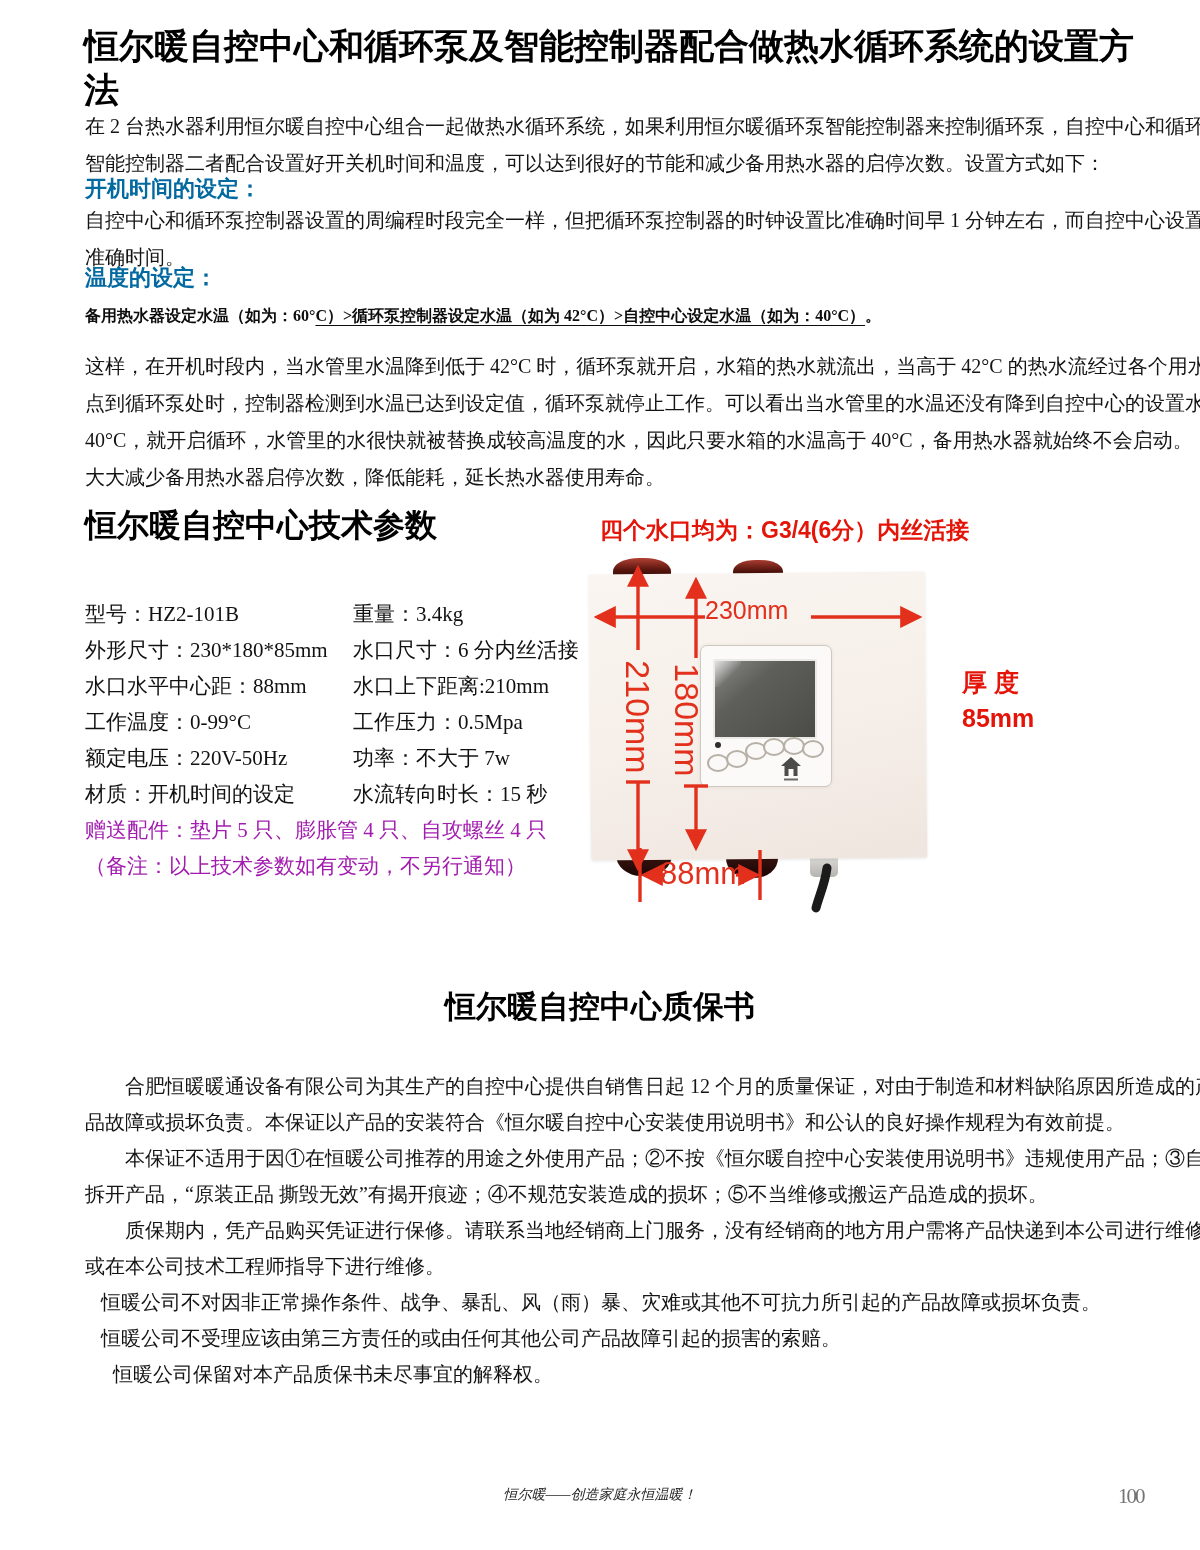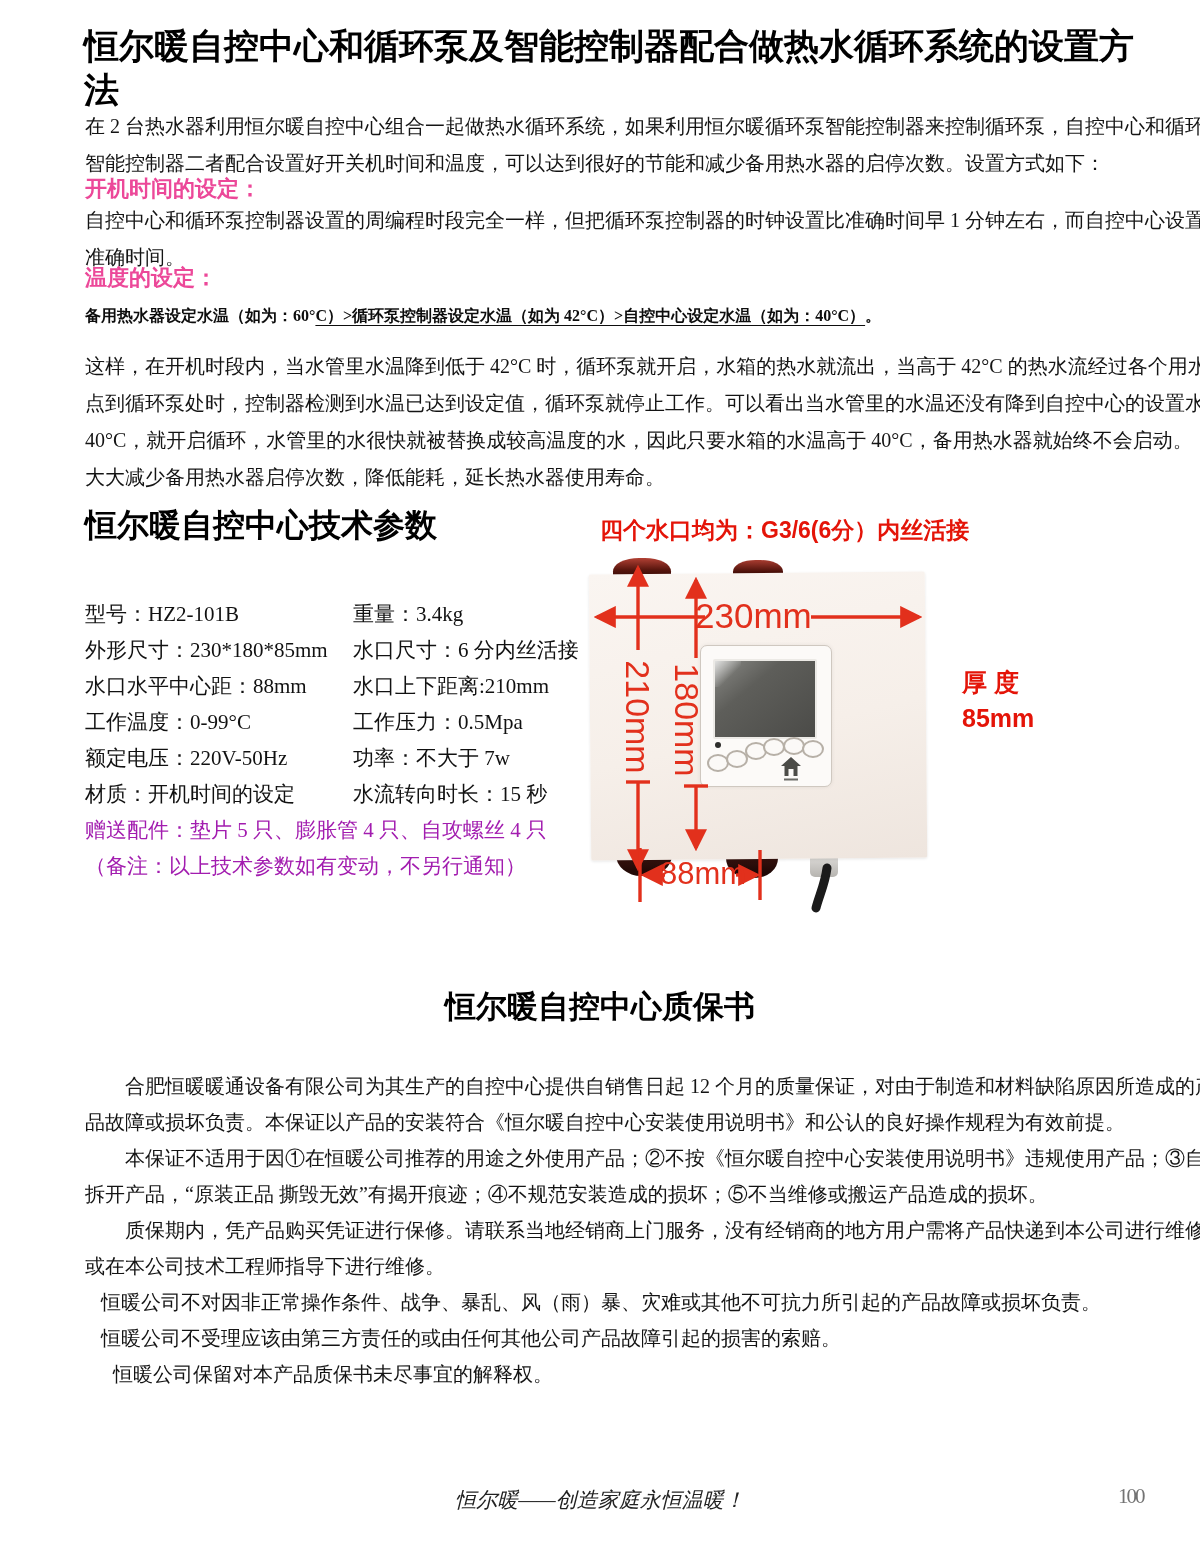--- a/index.html
+++ b/index.html
@@ -7,21 +7,21 @@
         font-family:"Liberation Serif","DejaVu Serif",serif;color:#111;}
 
   .doc-title{position:absolute;left:84px;top:24px;width:1060px;
              font-family:"Liberation Sans","DejaVu Sans",sans-serif;
              font-weight:900;font-size:35px;line-height:1.25;color:#000;letter-spacing:0px;}
 
   .body-line{font-size:20px;line-height:37px;white-space:nowrap;color:#141414;}
   .blk{position:absolute;left:85px;width:1040px;}
 
   .h2{position:absolute;left:85px;font-family:"Liberation Sans","DejaVu Sans",sans-serif;
-      font-weight:800;font-size:22px;color:#ec4899;}
+      font-weight:800;font-size:22px;color:#0369a1;}
 
   .temp-rule{position:absolute;left:85px;top:299px;font-size:16px;font-weight:bold;
              line-height:34px;white-space:nowrap;color:#0d0d0d;}
   .temp-rule .u{text-decoration:underline;text-underline-offset:4px;}
 
   .tech-title{position:absolute;left:85px;top:504px;
               font-family:"Liberation Sans","DejaVu Sans",sans-serif;
               font-weight:900;font-size:32px;color:#000;}
   .tech-note{position:absolute;left:600px;top:515px;
              font-family:"Liberation Sans","DejaVu Sans",sans-serif;
@@ -59,42 +59,42 @@
   .screen{left:12px;top:13px;width:100px;height:76px;border:2px solid #eceae6;border-radius:2px;
           background:linear-gradient(140deg,#8a8a86 0%,#5e5e5a 35%,#4b4b48 100%);}
   .screen-glare{left:0;top:0;width:26px;height:26px;
                 background:linear-gradient(135deg,rgba(255,255,255,0.75) 0%,rgba(255,255,255,0) 60%);}
   .led{left:14px;top:96px;width:6px;height:6px;border-radius:50%;background:#2e2e2c;}
   .pbtn{width:18px;height:14px;border:2px solid #b7b0a7;border-radius:50%;background:#fbf9f7;}
   .logo{left:78px;top:109px;width:24px;height:28px;}
 
   .dim-label{position:absolute;z-index:4;color:#e2301c;
              font-family:"Liberation Sans","DejaVu Sans",sans-serif;font-weight:500;}
-  .lbl-230{left:112px;top:46px;width:108px;font-size:35px;text-align:center;}
+  .lbl-230{left:122px;top:46px;width:108px;font-size:25px;}
   .lbl-210{left:-14px;top:149px;width:140px;height:36px;font-size:34px;text-align:center;
            transform:rotate(90deg);}
   .lbl-180{left:35px;top:152px;width:140px;height:36px;font-size:34px;text-align:center;
            transform:rotate(90deg);}
   .lbl-88{left:77px;top:306px;width:86px;font-size:31px;text-align:center;}
   .thickness{position:absolute;left:962px;top:664px;color:#e41408;
              font-family:"Liberation Sans","DejaVu Sans",sans-serif;
              font-weight:800;font-size:25px;line-height:36px;}
 
   
   .warranty-title{position:absolute;left:85px;top:986px;width:1030px;text-align:center;
                   font-family:"Liberation Sans","DejaVu Sans",sans-serif;
                   font-weight:900;font-size:31px;color:#000;}
   .warranty{position:absolute;left:85px;top:1068px;width:1040px;}
   .w-line{font-size:20px;line-height:36px;white-space:nowrap;color:#141414;}
   .ind2{padding-left:40px;}
   .ind1{padding-left:16px;}
   .ind15{padding-left:28px;}
 
   .footer-slogan{position:absolute;left:85px;top:1486px;width:1030px;text-align:center;
-                 font-style:italic;font-size:21px;color:#222;}
+                 font-style:italic;font-size:14px;color:#222;}
   .page-number{position:absolute;left:1118px;top:1484px;font-size:21px;color:#737373;
                letter-spacing:-2px;}
 </style>
 </head>
 <body>
 
 <div class="page">
 
   <div class="doc-title">恒尔暖自控中心和循环泵及智能控制器配合做热水循环系统的设置方法</div>
 
@@ -117,21 +117,21 @@
   </div>
 
   <div class="blk" style="top:348px;">
     <div class="body-line">这样，在开机时段内，当水管里水温降到低于 42°C 时，循环泵就开启，水箱的热水就流出，当高于 42°C 的热水流经过各个用水</div>
     <div class="body-line">点到循环泵处时，控制器检测到水温已达到设定值，循环泵就停止工作。可以看出当水管里的水温还没有降到自控中心的设置水温</div>
     <div class="body-line">40°C，就开启循环，水管里的水很快就被替换成较高温度的水，因此只要水箱的水温高于 40°C，备用热水器就始终不会启动。</div>
     <div class="body-line">大大减少备用热水器启停次数，降低能耗，延长热水器使用寿命。</div>
   </div>
 
   <div class="tech-title">恒尔暖自控中心技术参数</div>
-  <div class="tech-note">四个水口均为：G3/6(6分）内丝活接</div>
+  <div class="tech-note">四个水口均为：G3/4(6分）内丝活接</div>
 
   <div class="params">
     <div class="param-row">
       <span class="c1">型号：HZ2-101B</span>
       <span class="c2">重量：3.4kg</span>
     </div>
     <div class="param-row">
       <span class="c1">外形尺寸：230*180*85mm</span>
       <span class="c2">水口尺寸：6 分内丝活接</span>
     </div>

